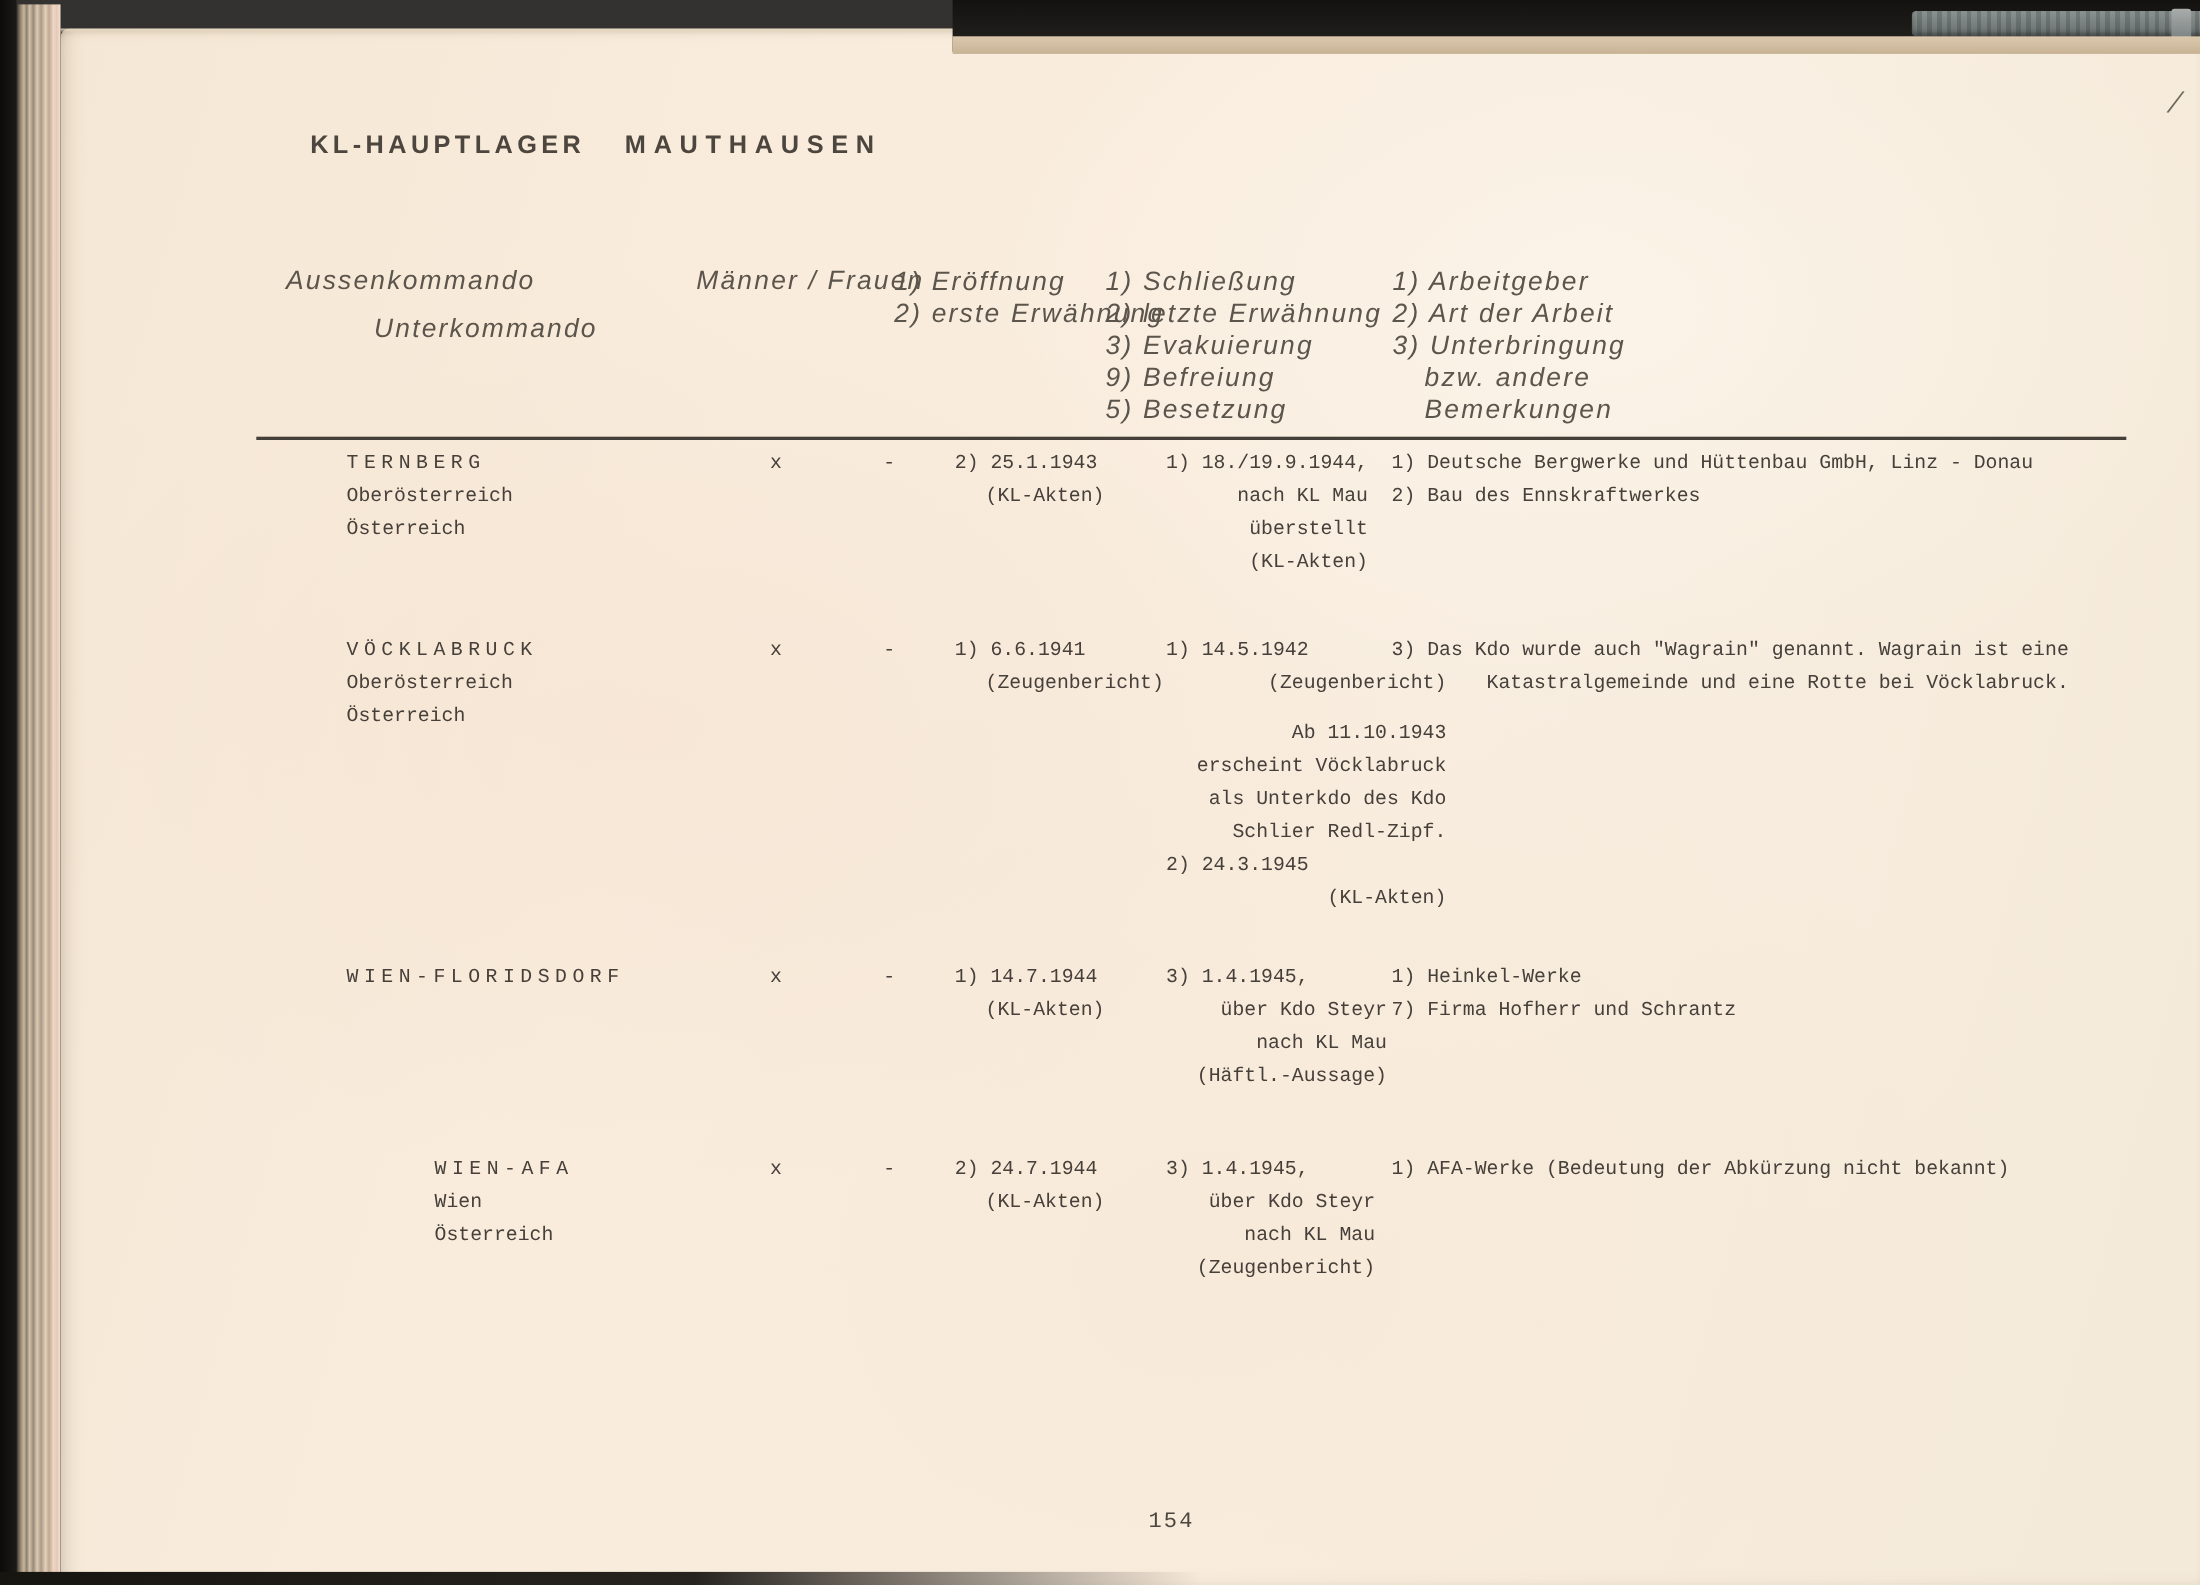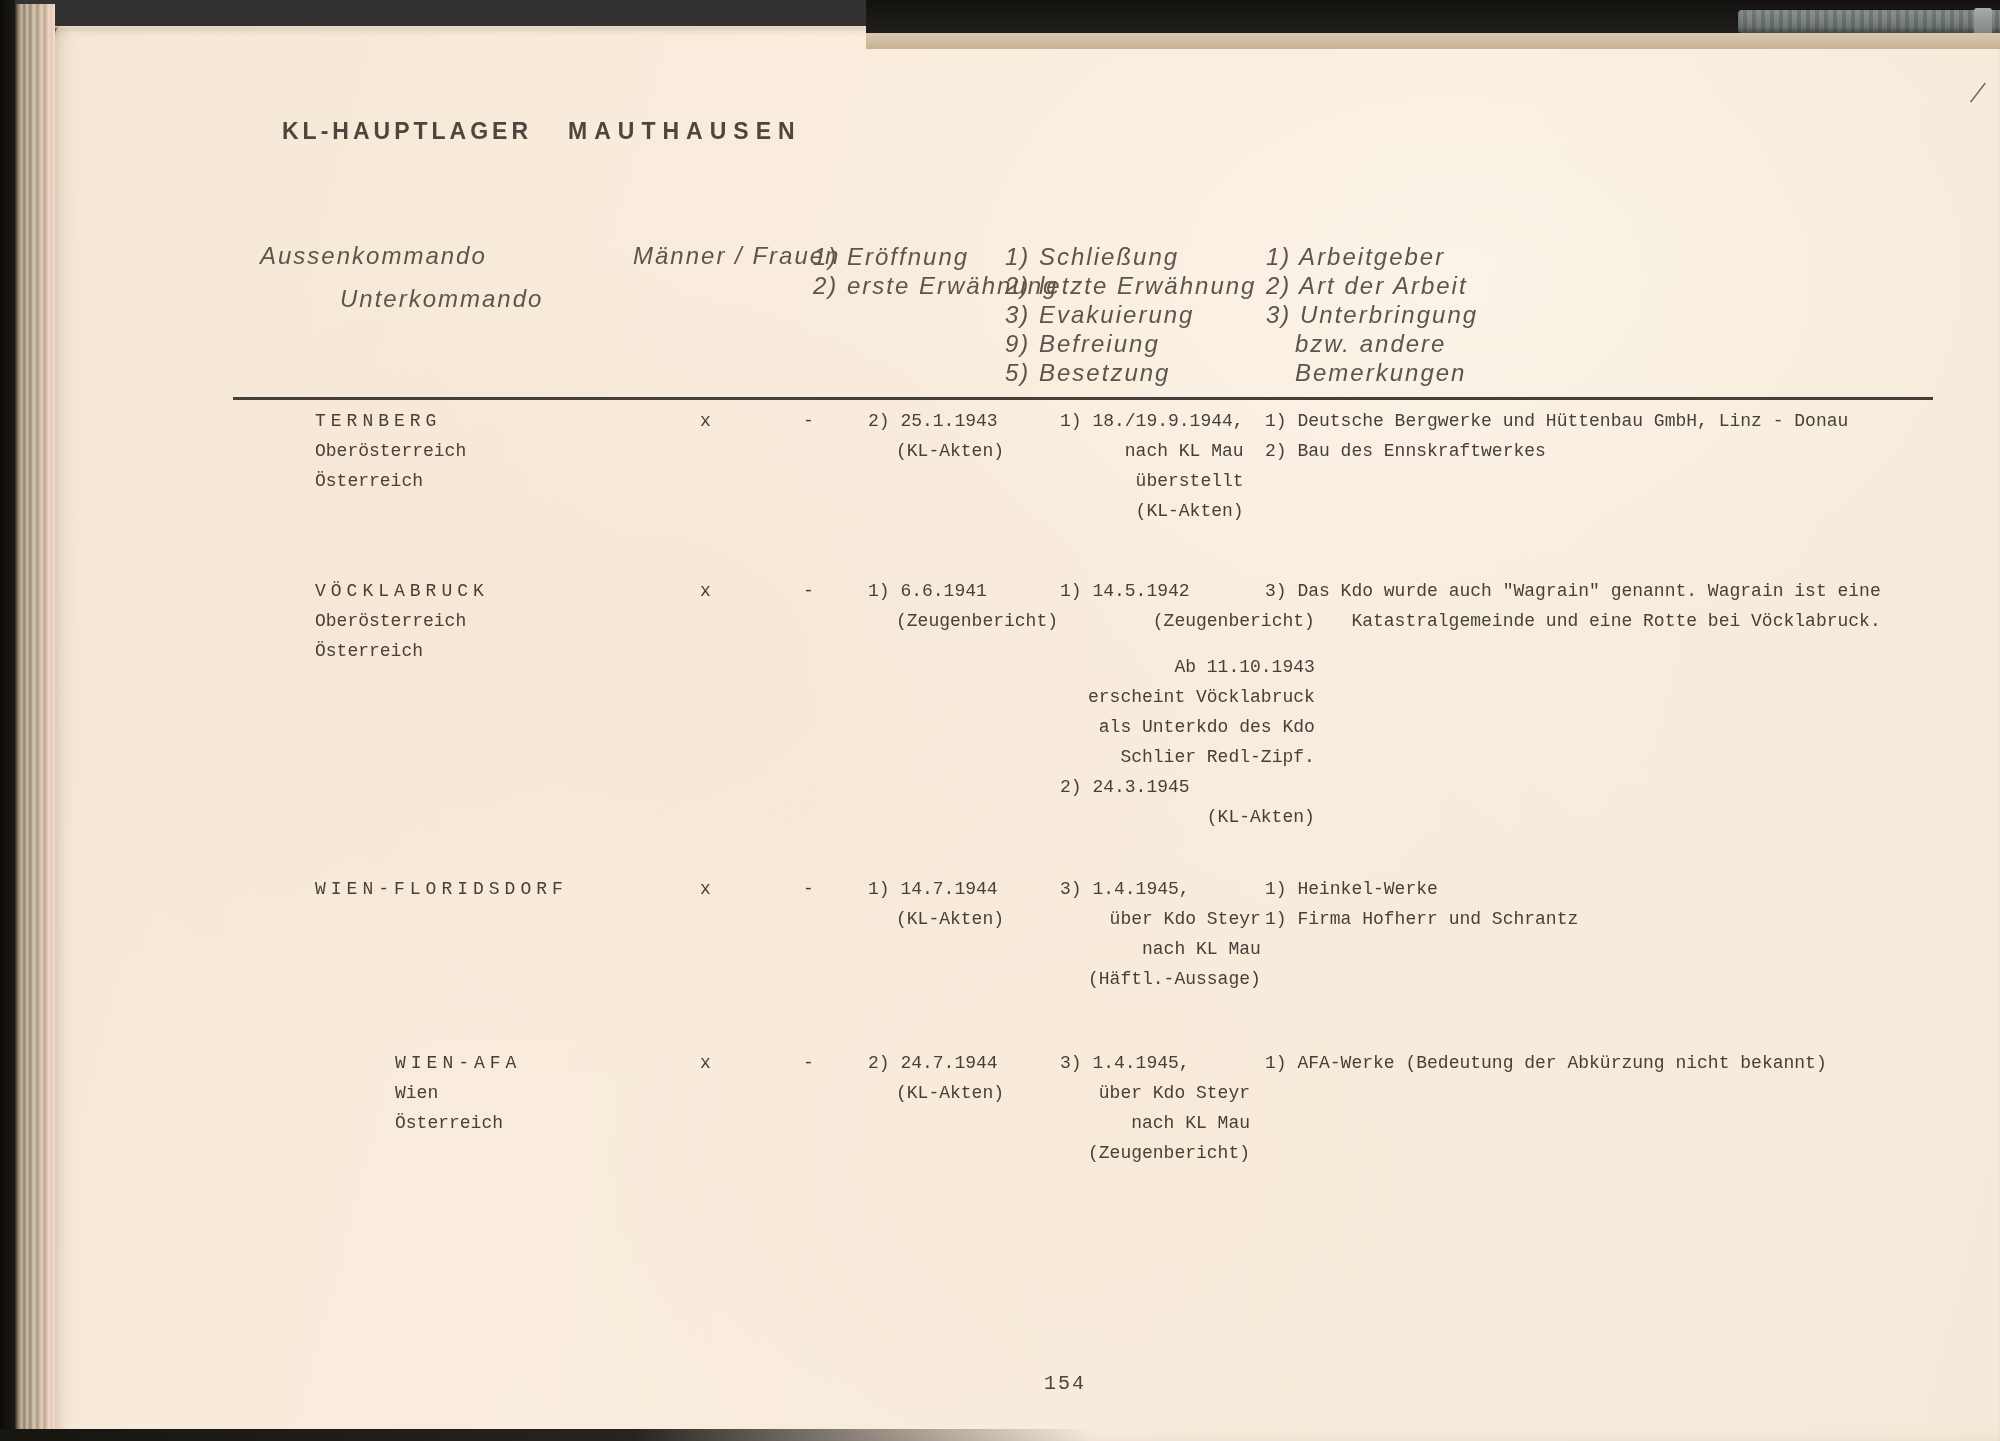--- a/index.html
+++ b/index.html
@@ -170,21 +170,21 @@
         <div class="ct">(KL-Akten)</div>
       </div>
       <div class="cell c-sch">
         <div>3) 1.4.1945,</div>
         <div class="ct">über Kdo Steyr</div>
         <div class="ct">nach KL Mau</div>
         <div class="ct">(Häftl.-Aussage)</div>
       </div>
       <div class="cell c-bem">
         <div>1) Heinkel-Werke</div>
-        <div>1) Firma Hofherr und Schrantz</div>
+        <div>7) Firma Hofherr und Schrantz</div>
       </div>
     </div>
 
     <div class="row sub" style="top:1022px;">
       <div class="cell name-cell">
         <div class="nm">WIEN-AFA</div>
         <div>Wien</div>
         <div>Österreich</div>
       </div>
       <div class="cell c-m">x</div>

